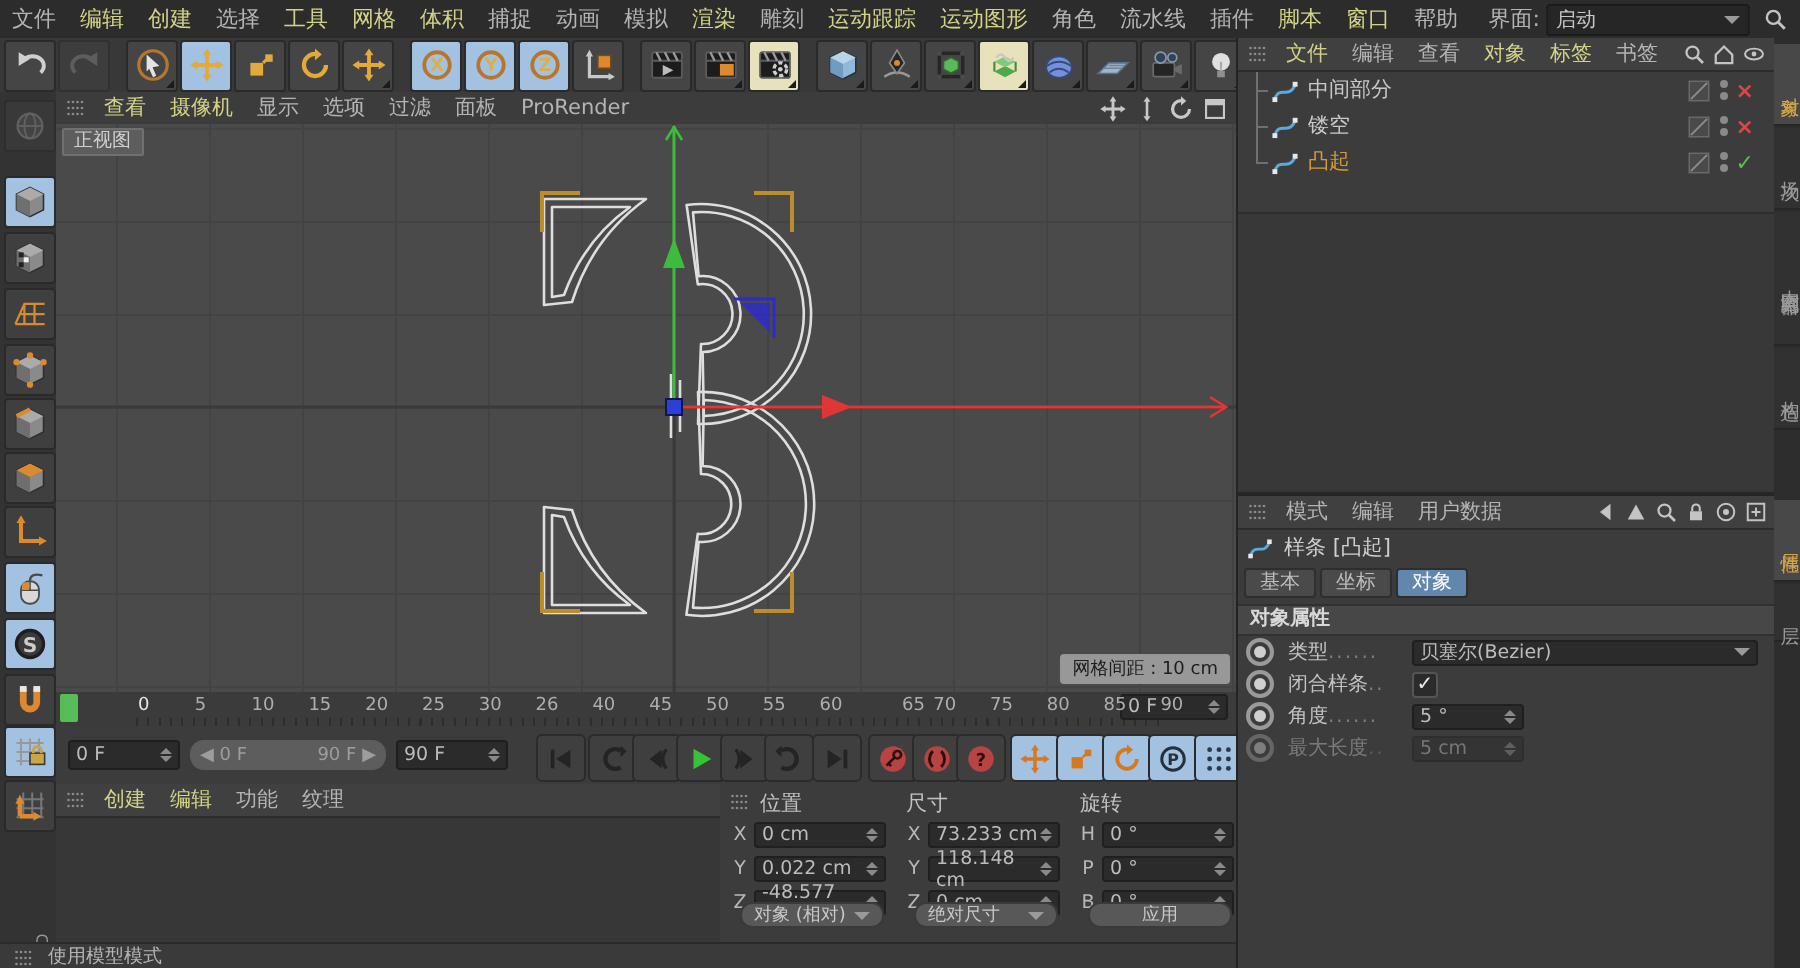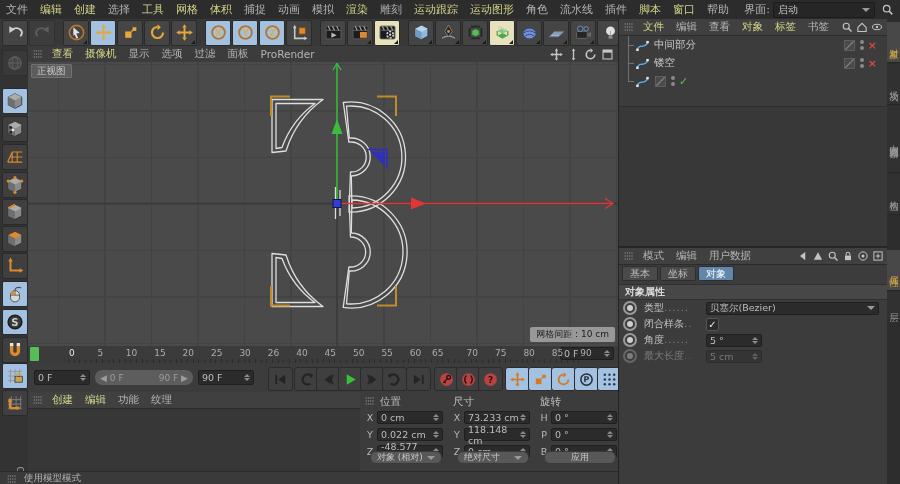--- a/index.html
+++ b/index.html
@@ -652,21 +652,21 @@
       <span class="tick" style="left: 126.2px;">15</span>
       <span class="tick" style="left: 154.6px;">20</span>
       <span class="tick" style="left: 183px;">25</span>
       <span class="tick" style="left: 211.4px;">30</span>
       <span class="tick" style="left: 239.8px;">26</span>
       <span class="tick" style="left: 268.2px;">40</span>
       <span class="tick" style="left: 296.6px;">45</span>
       <span class="tick" style="left: 325px;">50</span>
       <span class="tick" style="left: 353.4px;">55</span>
       <span class="tick" style="left: 381.8px;">60</span>
-      <span class="tick" style="left: 404px;">65</span>
+      <span class="tick" style="left: 423px;">65</span>
       <span class="tick" style="left: 438.6px;">70</span>
       <span class="tick" style="left: 467px;">75</span>
       <span class="tick" style="left: 495.4px;">80</span>
       <span class="tick" style="left: 523.8px;">85</span>
       <span class="tick" style="left: 552.2px;">90</span>
     </div>
 
   <div id="animbar" class="abs">
     <div id="anim-f1" class="field">
       <span>0 F</span>
@@ -1110,20 +1110,21 @@
         </div>
         <div class="om-row" style="top: 36px;">
           <span class="tree"></span>
           <span class="icon obj" style="width: 15px; height: 15px;">
             <svg viewBox="0 0 16 16">
               <path d="M2.5 12.5 C5 4.5 10 13 13.5 4.5" stroke="#5aaae0" fill="none" stroke-width="1.6"></path>
               <rect x="1.3" y="11.3" width="2.6" height="2.6" fill="#e8e8e8"></rect>
               <rect x="12.1" y="3.1" width="2.6" height="2.6" fill="#e8e8e8"></rect>
             </svg>
           </span>
+          <span class="om-name sel">凸起</span>
           <span class="om-right">
             <span class="icon" style="width: 13px; height: 13px;">
               <svg viewBox="0 0 16 16">
                 <rect x="2" y="2" width="12" height="12" fill="#4a4a4a" stroke="#6a6a6a" stroke-width="0.9"></rect>
                 <path d="M3 13 L13 3" stroke="#8a8a8a" stroke-width="1.3"></path>
               </svg>
             </span>
             <span class="dots2">
               <i></i>
               <i></i>
@@ -1189,20 +1190,30 @@
               </svg>
             </span>
             <span class="icon" style="width: 12px; height: 12px;">
               <svg viewBox="0 0 16 16">
                 <rect x="2.5" y="2.5" width="11" height="11" fill="none" stroke="#c4c4c4" stroke-width="1.3"></rect>
                 <path d="M8 5 L8 11 M5 8 L11 8" stroke="#c4c4c4" stroke-width="1.3"></path>
               </svg>
             </span>
           </span>
         </div>
+      <div id="am-title">
+        <span class="icon">
+            <svg viewBox="0 0 16 16">
+              <path d="M2.5 12.5 C5 4.5 10 13 13.5 4.5" stroke="#5aaae0" fill="none" stroke-width="1.6"></path>
+              <rect x="1.3" y="11.3" width="2.6" height="2.6" fill="#e8e8e8"></rect>
+              <rect x="12.1" y="3.1" width="2.6" height="2.6" fill="#e8e8e8"></rect>
+            </svg>
+          </span>
+        <span>样条 [凸起]</span>
+      </div>
       <div id="am-tabs">
           <span class="am-tab">基本</span>
           <span class="am-tab">坐标</span>
           <span class="am-tab active">对象</span>
         </div>
       <div id="am-section">对象属性</div>
       <div id="am-rows">
           <div class="am-row">
             <span class="radio"></span>
             <span class="am-lbl"><span>类型</span><span class="dots">......</span></span>

